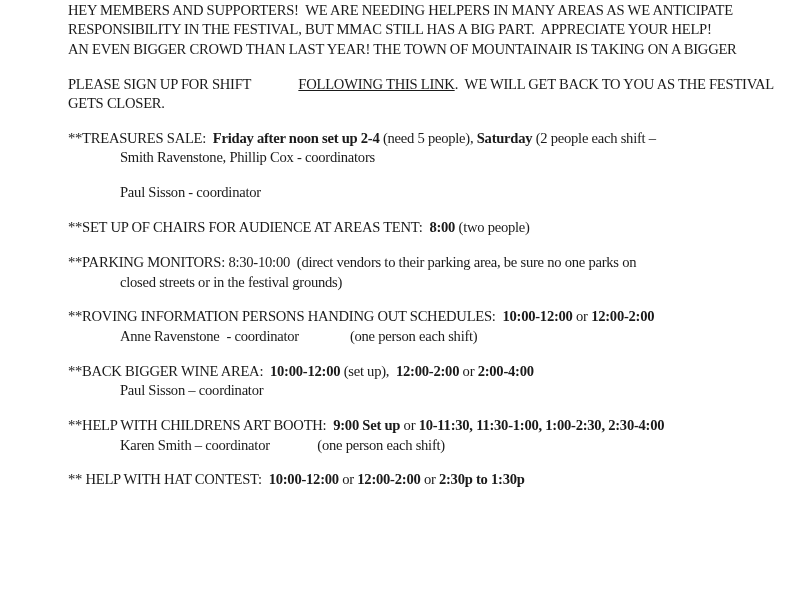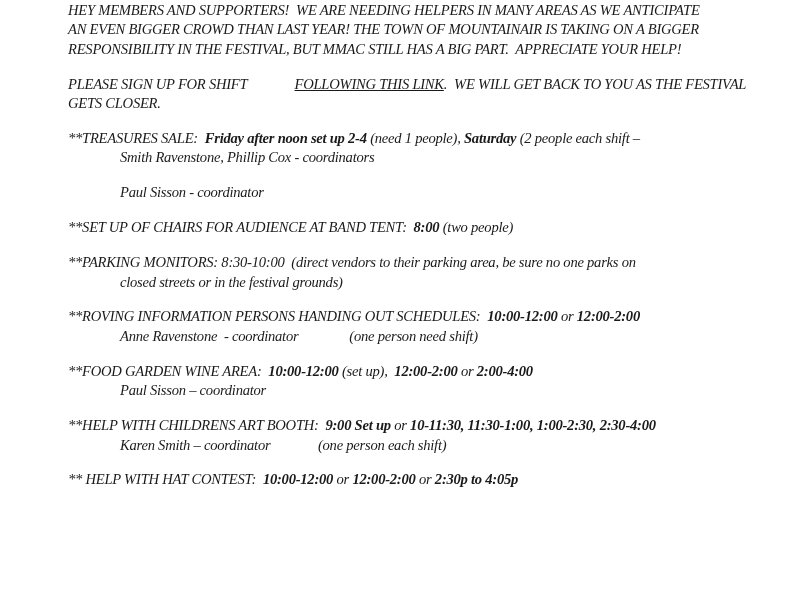--- a/index.html
+++ b/index.html
@@ -16,21 +16,20 @@
     box-sizing: border-box;
     width: 800px;
     height: 600px;
     padding: 1px 48px 0 68px;
     background: #ffffff;
     font-family: "Liberation Serif", "DejaVu Serif", serif;
     font-size: 14.6px;
     letter-spacing: -0.25px;
     color: #1a1a1a;
     overflow: hidden;
-    font-style: italic;
   }
   .para {
     margin: 0 0 15.5px 0;
   }
   .line {
     white-space: pre;
     line-height: 19.4px;
   }
   .line.indent {
     padding-left: 52px;
@@ -38,50 +37,50 @@
   .b { font-weight: bold; }
   .u { text-decoration: underline; margin-left: 44px; }
 </style>
 </head>
 <body>
 
 <div class="page">
   <div>
       <div class="para">
         <div class="line"><span>HEY MEMBERS AND SUPPORTERS!  WE ARE NEEDING HELPERS IN MANY AREAS AS WE ANTICIPATE</span></div>
+        <div class="line"><span>RESPONSIBILITY IN THE FESTIVAL, BUT MMAC STILL HAS A BIG PART.  APPRECIATE YOUR HELP!</span></div>
         <div class="line"><span>AN EVEN BIGGER CROWD THAN LAST YEAR! THE TOWN OF MOUNTAINAIR IS TAKING ON A BIGGER</span></div>
-        <div class="line"><span>RESPONSIBILITY IN THE FESTIVAL, BUT MMAC STILL HAS A BIG PART.  APPRECIATE YOUR HELP!</span></div>
       </div>
       <div class="para">
         <div class="line"><span>PLEASE SIGN UP FOR SHIFT </span><span class="u">FOLLOWING THIS LINK</span><span>.  WE WILL GET BACK TO YOU AS THE FESTIVAL</span></div>
         <div class="line"><span>GETS CLOSER.</span></div>
       </div>
       <div class="para">
-        <div class="line"><span>**TREASURES SALE:  </span><span class="b">Friday after noon set up 2-4</span><span> (need 1 people), </span><span class="b">Saturday</span><span> (2 people each shift –</span></div>
+        <div class="line"><span>**TREASURES SALE:  </span><span class="b">Friday after noon set up 2-4</span><span> (need 5 people), </span><span class="b">Saturday</span><span> (2 people each shift –</span></div>
         <div class="line indent"><span>Smith Ravenstone, Phillip Cox - coordinators</span></div>
       </div>
       <div class="para">
         <div class="line indent"><span>Paul Sisson - coordinator</span></div>
       </div>
       <div class="para">
-        <div class="line"><span>**SET UP OF CHAIRS FOR AUDIENCE AT BAND TENT:  </span><span class="b">8:00</span><span> (two people)</span></div>
+        <div class="line"><span>**SET UP OF CHAIRS FOR AUDIENCE AT AREAS TENT:  </span><span class="b">8:00</span><span> (two people)</span></div>
       </div>
       <div class="para">
         <div class="line"><span>**PARKING MONITORS: 8:30-10:00  (direct vendors to their parking area, be sure no one parks on</span></div>
         <div class="line indent"><span>closed streets or in the festival grounds)</span></div>
       </div>
       <div class="para">
         <div class="line"><span>**ROVING INFORMATION PERSONS HANDING OUT SCHEDULES:  </span><span class="b">10:00-12:00</span><span> or </span><span class="b">12:00-2:00</span></div>
-        <div class="line indent"><span>Anne Ravenstone  - coordinator               (one person need shift)</span></div>
+        <div class="line indent"><span>Anne Ravenstone  - coordinator               (one person each shift)</span></div>
       </div>
       <div class="para">
-        <div class="line"><span>**FOOD GARDEN WINE AREA:  </span><span class="b">10:00-12:00</span><span> (set up),  </span><span class="b">12:00-2:00</span><span> or </span><span class="b">2:00-4:00</span></div>
+        <div class="line"><span>**BACK BIGGER WINE AREA:  </span><span class="b">10:00-12:00</span><span> (set up),  </span><span class="b">12:00-2:00</span><span> or </span><span class="b">2:00-4:00</span></div>
         <div class="line indent"><span>Paul Sisson – coordinator</span></div>
       </div>
       <div class="para">
         <div class="line"><span>**HELP WITH CHILDRENS ART BOOTH:  </span><span class="b">9:00 Set up</span><span> or </span><span class="b">10-11:30, 11:30-1:00, 1:00-2:30, 2:30-4:00</span></div>
         <div class="line indent"><span>Karen Smith – coordinator              (one person each shift)</span></div>
       </div>
       <div class="para">
-        <div class="line"><span>** HELP WITH HAT CONTEST:  </span><span class="b">10:00-12:00</span><span> or </span><span class="b">12:00-2:00</span><span> or </span><span class="b">2:30p to 4:05p</span></div>
+        <div class="line"><span>** HELP WITH HAT CONTEST:  </span><span class="b">10:00-12:00</span><span> or </span><span class="b">12:00-2:00</span><span> or </span><span class="b">2:30p to 1:30p</span></div>
       </div>
     </div>
 </div>
 
 </body></html>

